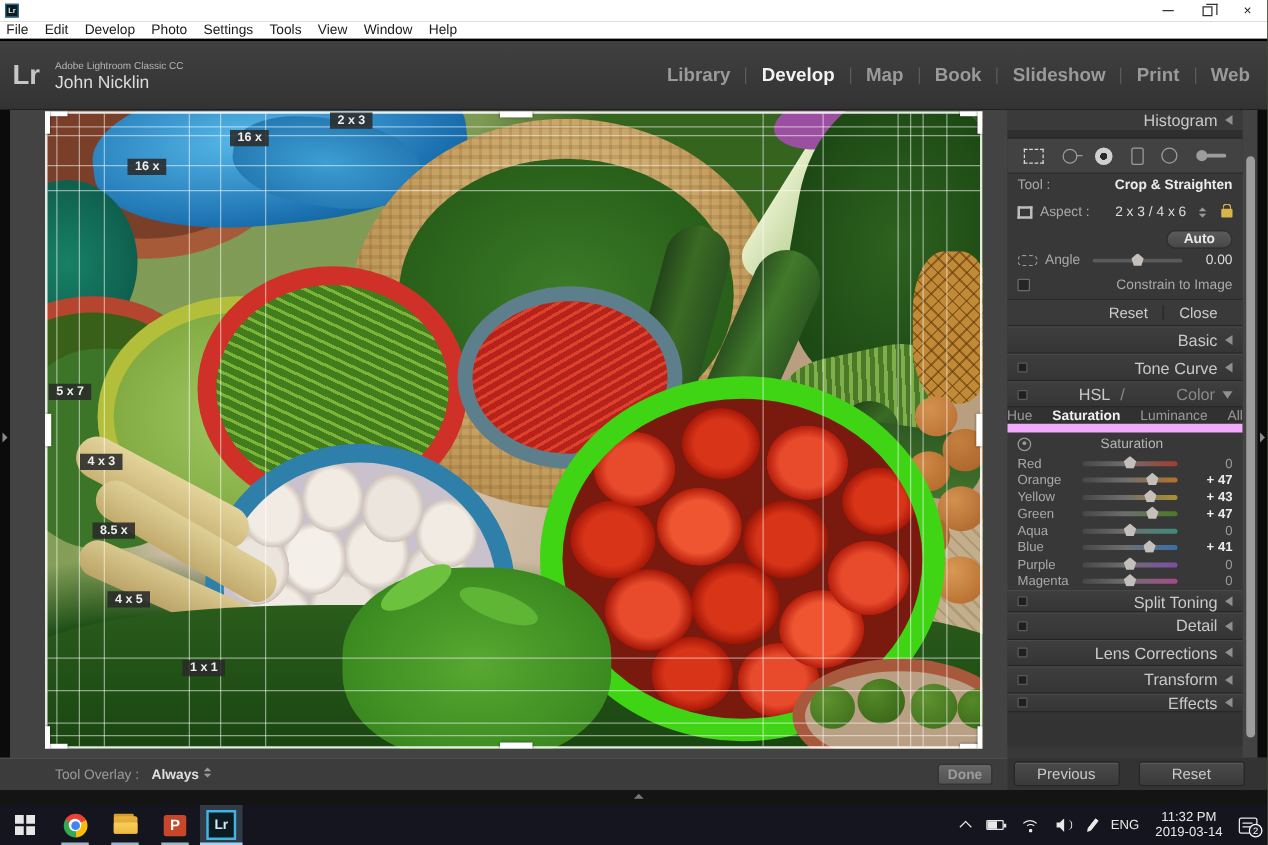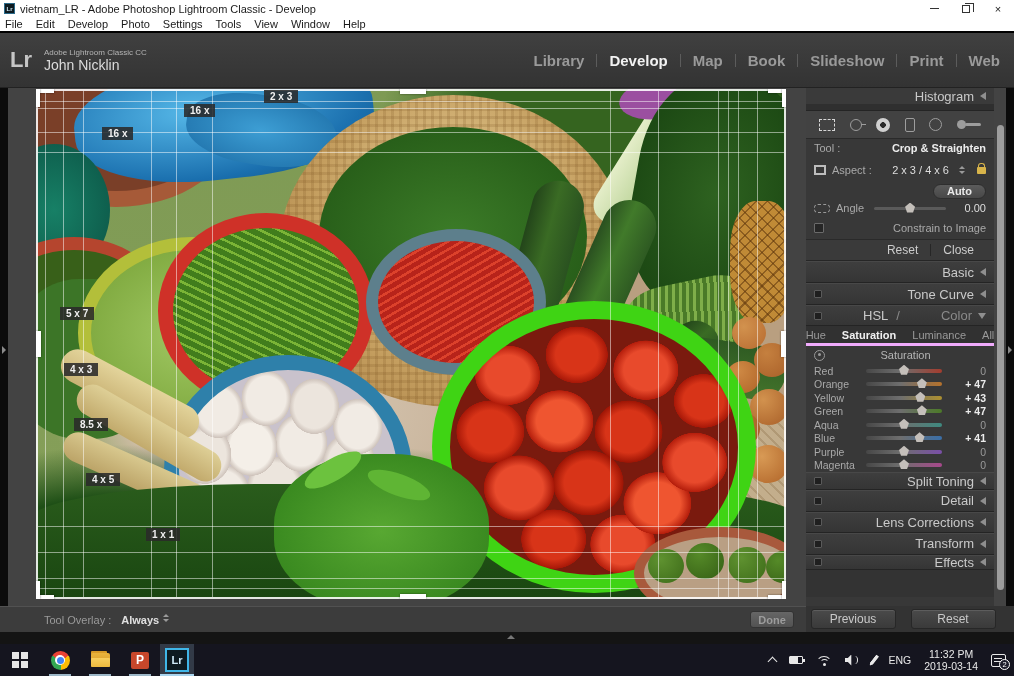--- a/index.html
+++ b/index.html
@@ -99,21 +99,21 @@
   .checkbox { width:10px; height:10px; background:#262626; border:1px solid #6a6a6a; border-radius:1px; flex:none; }
   .row-resetclose { height:22px; background:#3a3a3a; border-top:1px solid #2a2a2a; border-bottom:1px solid #262626; justify-content:flex-end; gap:0; }
   .rc-txt { color:#cccccc; font-size:12px; padding:0 12px; }
   .rc-div { width:1px; height:12px; background:#262626; }
 
   .sec { height:22px; background:linear-gradient(180deg,#3e3e3e,#353535); border-top:1px solid #484848; border-bottom:1px solid #242424; display:flex; align-items:center; padding:0 8px; gap:6px; }
   .sec .hdr-txt { margin-left:auto; }
   .toggle-sq { width:8px; height:8px; background:#1f1f1f; border:1px solid #5a5a5a; border-radius:1px; }
   .hsl-dim { color:#8a8a8a; }
 
-  .tabs { height:20px; background:#313131; border-bottom:3px solid #f0abfc; display:flex; align-items:center; justify-content:center; gap:0; }
+  .tabs { height:20px; background:#313131; border-bottom:7px solid #f0abfc; display:flex; align-items:center; justify-content:center; gap:0; }
   .tab { color:#9a9a9a; font-size:11px; padding:0 8px; }
   .tab.active { color:#f0f0f0; font-weight:bold; }
   .tab-div { width:1px; height:11px; background:#555; }
   .subtitle-row { height:18px; display:flex; align-items:center; padding:0 8px; }
   .tgt { width:11px; height:11px; border:1.5px solid #9a9a9a; border-radius:50%; position:relative; }
   .tgt::after { content:''; position:absolute; left:2.5px; top:2.5px; width:3px; height:3px; border-radius:50%; background:#9a9a9a; }
   .subtitle-txt { flex:1; text-align:center; color:#b5b5b5; }
   .hsl-row { height:13.5px; display:flex; align-items:center; padding:0 8px; font-size:10.5px; }
   .sl-name { width:52px; text-align:left; padding-right:6px; color:#a9a9a9; }
   .sl-track { position:relative; width:76px; height:4px; border-radius:2px; }
@@ -172,21 +172,20 @@
   .notif::before { content:''; position:absolute; left:2px; top:3px; width:8px; height:1.5px; background:#e8e8e8; box-shadow:0 3px 0 #e8e8e8; }
   .badge { position:absolute; right:-5px; bottom:-4px; width:11px; height:11px; background:#1d1d2b; border:1px solid #fff; border-radius:50%; color:#fff; font-size:7.5px; display:flex; align-items:center; justify-content:center; }
 </style>
 </head>
 <body>
 
 <div class="screen">
 
   <div class="titlebar">
     <span class="lr-mini">Lr</span>
-    <span>vietnam_LR - Adobe Photoshop Lightroom Classic - Develop</span>
     <div class="win-btns">
       <div class="win-btn">
           <span class="glyph-min"></span>
         </div>
       <div class="win-btn">
           <span class="glyph-restore"></span>
         </div>
       <div class="win-btn">
           <span class="glyph-close">×</span>
         </div>
@@ -344,21 +343,21 @@
           <i class="handle" style="right:0;bottom:0;width:4px;height:18px"></i>
 
         <i class="handle" style="left:364px;top:0;width:26px;height:5px"></i>
         <i class="handle" style="left:364px;bottom:0;width:26px;height:5px"></i>
         <i class="handle" style="left:0;top:242px;width:5px;height:26px"></i>
         <i class="handle" style="right:0;top:242px;width:5px;height:26px"></i>
 
         <span class="ratio-label" style="left:228px;top:1px;">2 x 3</span>
         <span class="ratio-label" style="left:148px;top:15px;">16 x</span>
         <span class="ratio-label" style="left:66px;top:38px;">16 x</span>
-        <span class="ratio-label" style="left:24px;top:218px;">5 x 7</span>
+        <span class="ratio-label" style="left:3px;top:218px;">5 x 7</span>
         <span class="ratio-label" style="left:28px;top:274px;">4 x 3</span>
         <span class="ratio-label" style="left:38px;top:329px;">8.5 x</span>
         <span class="ratio-label" style="left:50px;top:384px;">4 x 5</span>
         <span class="ratio-label" style="left:110px;top:439px;">1 x 1</span>
       </div>
     </div>
 
     <div class="rp">
       <div class="rp-row hist-header">
         <span class="hdr-txt">Histogram</span>

